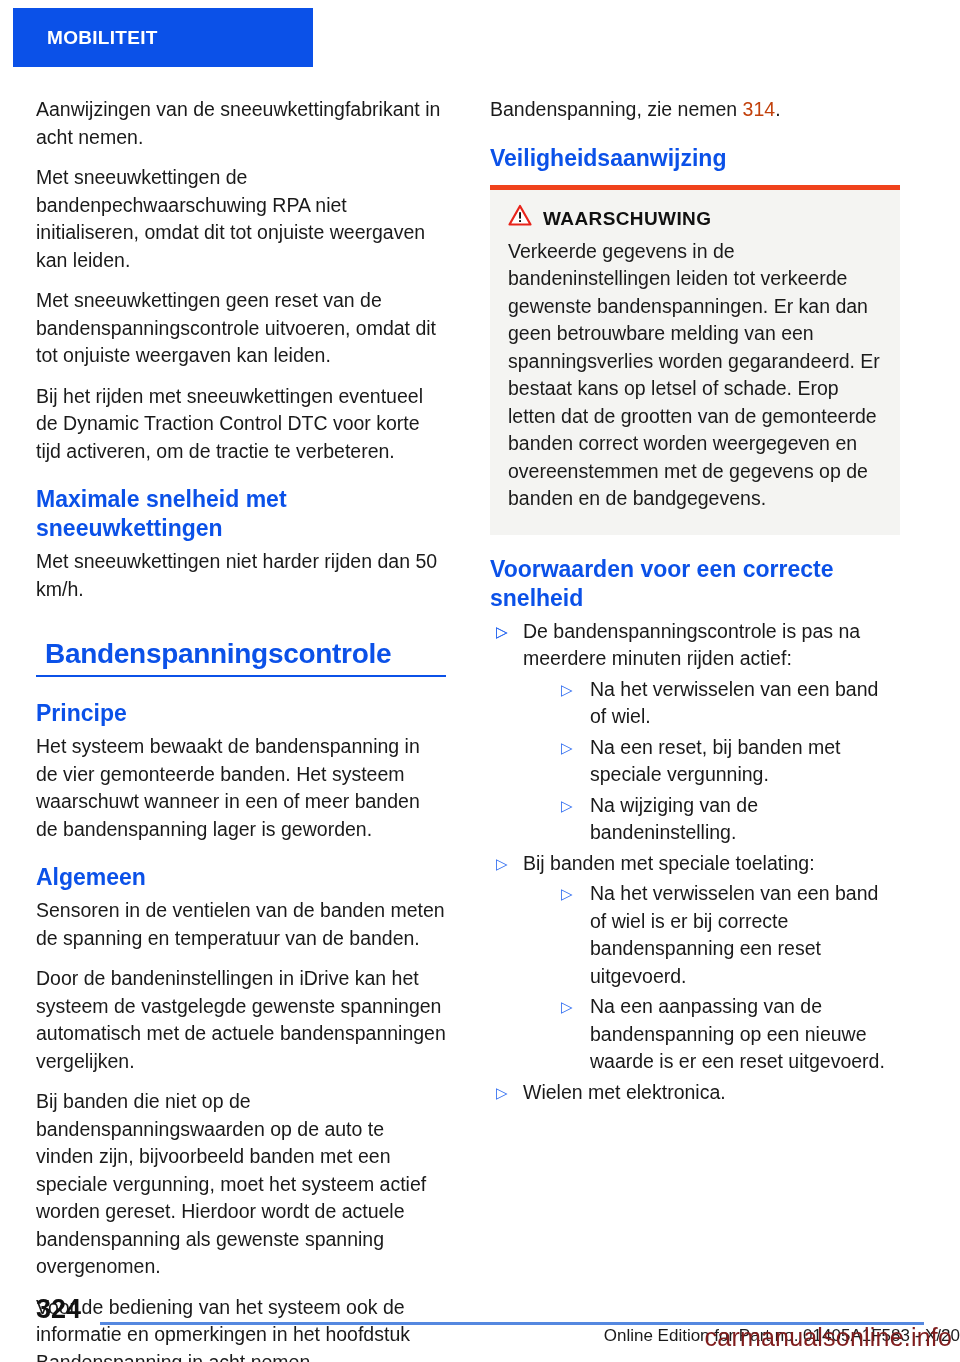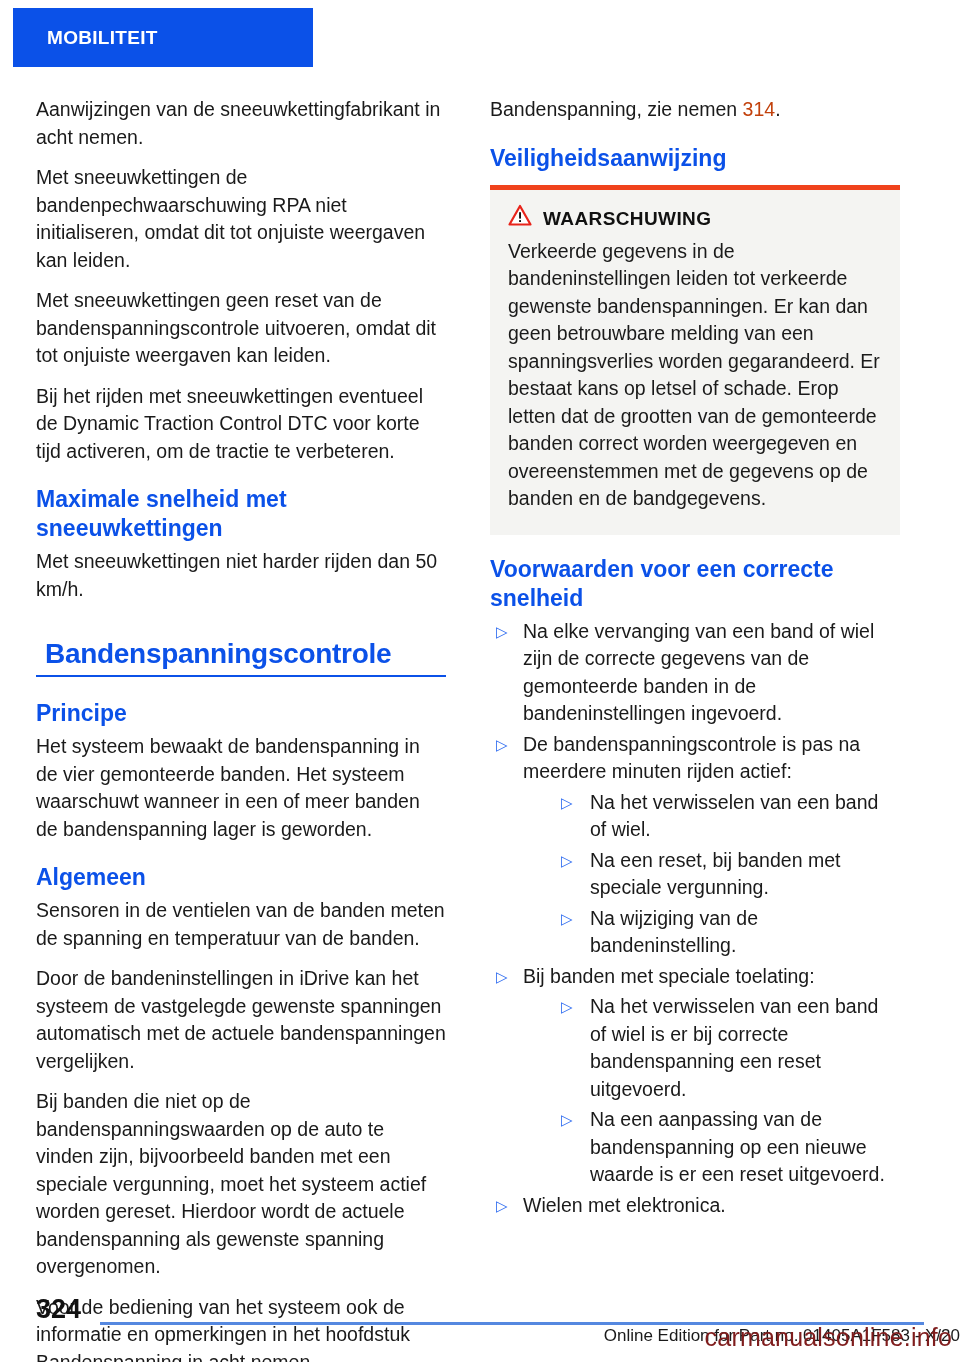--- a/index.html
+++ b/index.html
@@ -257,21 +257,21 @@
             </svg>
           </span>
           <span class="warn-title">WAARSCHUWING</span>
         </div>
         <p class="warn-body">Verkeerde gegevens in de bandeninstellingen leiden tot verkeerde gewenste bandenspanningen. Er kan dan geen betrouwbare melding van een spanningsverlies worden gegarandeerd. Er bestaat kans op letsel of schade. Erop letten dat de grootten van de gemonteerde banden correct worden weergegeven en overeenstemmen met de gegevens op de banden en de bandgegevens.</p>
       </div>
 
       <h2 class="section">Voorwaarden voor een correcte snelheid</h2>
 
       <ul class="blist" id="conditions-list">
-          <li><span class="bullet">▷</span><span>Na elke vervanging van een band of wiel zijn de correcte gegevens van de gemonteerde banden in de bandeninstellingen ingevoerd.</span></li>
+          <li><span class="bullet">▷</span></li>
           <li><span class="bullet">▷</span><span>De bandenspanningscontrole is pas na meerdere minuten rijden actief:</span><ul class="blist level2">
               <li><span class="bullet">▷</span><span>Na het verwisselen van een band of wiel.</span></li>
               <li><span class="bullet">▷</span><span>Na een reset, bij banden met speciale vergunning.</span></li>
               <li><span class="bullet">▷</span><span>Na wijziging van de bandeninstelling.</span></li>
             </ul></li>
           <li><span class="bullet">▷</span><span>Bij banden met speciale toelating:</span><ul class="blist level2">
               <li><span class="bullet">▷</span><span>Na het verwisselen van een band of wiel is er bij correcte bandenspanning een reset uitgevoerd.</span></li>
               <li><span class="bullet">▷</span><span>Na een aanpassing van de bandenspanning op een nieuwe waarde is er een reset uitgevoerd.</span></li>
             </ul></li>
           <li><span class="bullet">▷</span><span>Wielen met elektronica.</span></li>

